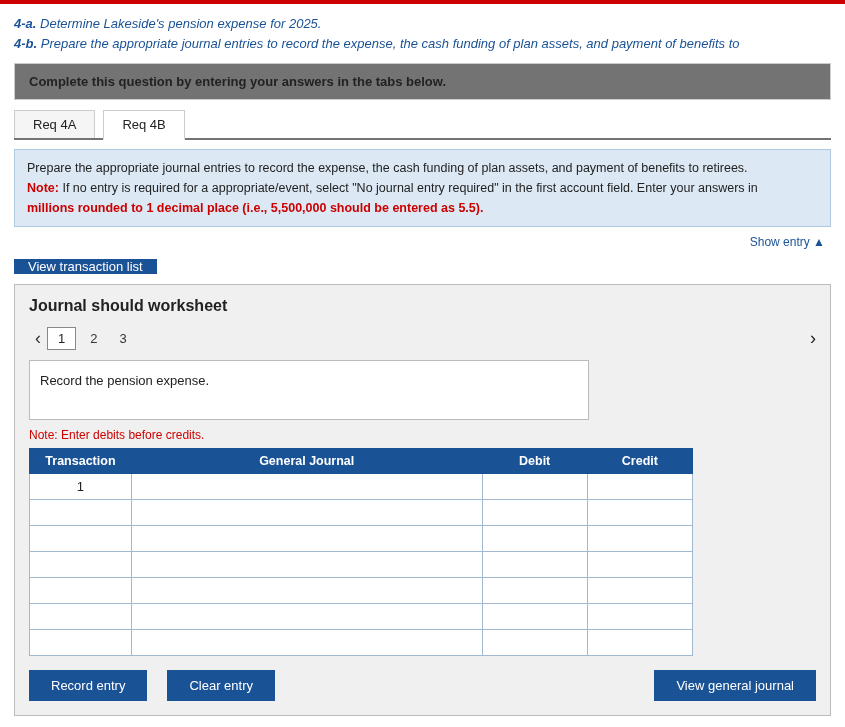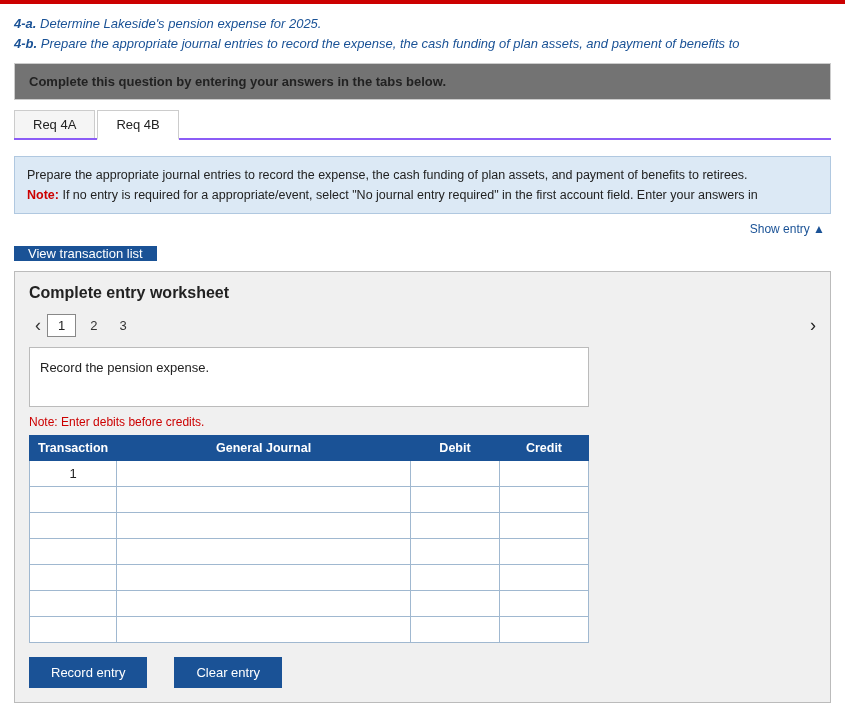--- a/index.html
+++ b/index.html
@@ -28,22 +28,23 @@
     .complete-box {
       background: #737373;
       border: 1px solid #ccc;
       padding: 10px 14px;
       margin-bottom: 10px;
       font-weight: bold;
       font-size: 13px;
     }
     .tabs-row {
       display: flex;
-      border-bottom: 2px solid #8b5cf6;
-      margin-bottom: 16px;
+      border-bottom: 2px solid #737373;
+      margin-bottom: 9px;
+      gap: 6px;
     }
     .tab {
       padding: 6px 18px;
       border: 1px solid #ccc;
       border-bottom: none;
       cursor: pointer;
       background: #f5f5f5;
       font-size: 13px;
       margin-right: 2px;
     }
@@ -135,21 +136,21 @@
       font-size: 13px;
       min-height: 60px;
       width: 560px;
     }
     .note-text {
       color: #c00;
       font-size: 12px;
       margin-bottom: 6px;
     }
     .journal-table {
-      width: 560px;
+      width: 664px;
       border-collapse: collapse;
       background: #0c4a6e;
     }
     .journal-table thead tr th {
       background: #1a5296;
       color: #fff;
       padding: 5px 8px;
       font-size: 12.5px;
       font-weight: bold;
       text-align: center;
@@ -185,21 +186,21 @@
       outline: none;
       padding: 2px 4px;
       font-size: 12.5px;
       background: #fff;
     }
     .journal-table tbody tr td.num-cell input {
       text-align: right;
     }
     .bottom-buttons {
       display: flex;
-      gap: 27px;
+      gap: 20px;
       margin-top: 14px;
       align-items: center;
     }
     .btn-blue {
       background: #1a5296;
       color: #fff;
       border: none;
       padding: 8px 22px;
       font-size: 13px;
       cursor: pointer;
@@ -227,29 +228,30 @@
   </div>
 
   <div class="tabs-row">
     <div class="tab">Req 4A</div>
     <div class="tab active">Req 4B</div>
   </div>
 
   <div class="info-box">
     <p>Prepare the appropriate journal entries to record the expense, the cash funding of plan assets, and payment of benefits to retirees.</p>
     <p><span class="red">Note: </span><span>If no entry is required for a appropriate/event, select "No journal entry required" in the first account field. Enter your answers in</span></p>
+    <p><span class="red">millions rounded to 1 decimal place (i.e., 5,500,000 should be entered as 5.5).</span></p>
   </div>
 
   <div class="show-less">Show entry ▲</div>
 
   <button class="view-transaction-btn">View transaction list</button>
 
   <div class="worksheet-container">
 
-    <div class="worksheet-title">Complete entry worksheet</div>
+    <div class="worksheet-title">Journal should worksheet</div>
 
     <div class="nav-row">
       <button class="nav-arrow">‹</button>
       <span class="page-num active-page">1</span>
       <span class="other-page">2</span>
       <span class="other-page">3</span>
       <span class="nav-right">›</span>
     </div>
 
     <div class="record-desc-box">Record the pension expense.</div>
@@ -308,16 +310,17 @@
           <td class="num-cell"><input type="text" style=""></td>
           <td class="num-cell"><input type="text" style=""></td>
         </tr>
       </tbody>
     </table>
 
     <div class="bottom-buttons">
       <button class="btn-blue">Record entry</button>
       <button class="btn-blue">Clear entry</button>
       <div class="spacer"></div>
+      <button class="btn-blue">View general journal</button>
     </div>
 
   </div>
 </div>
 
 </body></html>

